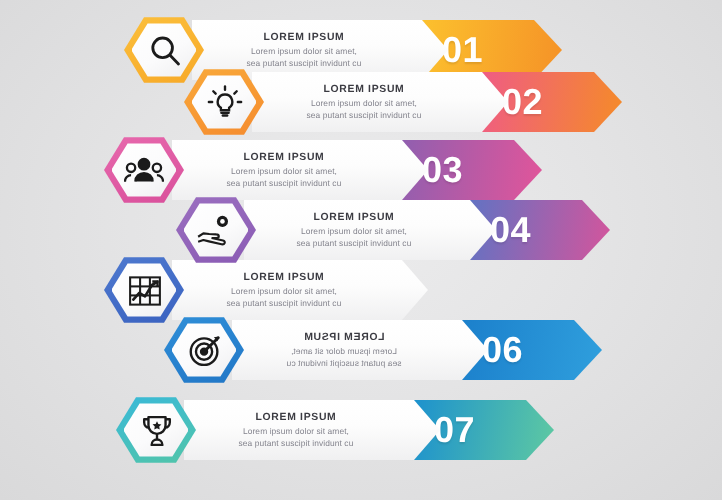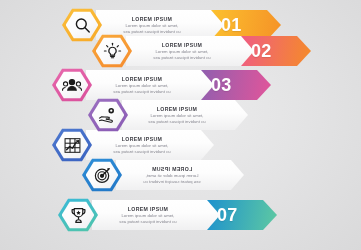--- a/index.html
+++ b/index.html
@@ -145,20 +145,23 @@
             <path d="M7.4 19.4c0-3.1 2.5-5.4 5.6-5.4s5.6 2.3 5.6 5.4" fill="#1b1b1b"></path>
             <circle cx="4.6" cy="10.6" r="2.7"></circle>
             <path d="M0.6 19.6c0-2.5 1.8-4.3 4-4.3"></path>
             <circle cx="21.4" cy="10.6" r="2.7"></circle>
             <path d="M25.4 19.6c0-2.5-1.8-4.3-4-4.3"></path>
           </svg>
         </div>
       </div>
     </div>
     <div class="row" style="left: 0px; top: 98px; width: 361px;">
+      <div class="tail" style="left: 233px; background: linear-gradient(100deg, rgb(95, 115, 196) 0%, rgb(212, 85, 156) 100%);">
+        <span>04</span>
+      </div>
       <div class="panel" style="left: 122px; width: 126px;">
         <div class="panel-txt">
           <div class="p-title">LOREM IPSUM</div>
           <div class="p-body">Lorem ipsum dolor sit amet,</div>
           <div class="p-body">sea putant suscipit invidunt cu</div>
         </div>
       </div>
       <div class="hexwrap" style="left: 88px;">
         <div class="hex" style="background: linear-gradient(160deg, rgb(155, 111, 192) 0%, rgb(138, 91, 180) 100%);">
           <div class="hex-in"></div>
@@ -194,20 +197,23 @@
             <line x1="2.6" y1="14.8" x2="21.4" y2="14.8"></line>
             <line x1="8.9" y1="3.4" x2="8.9" y2="20.6"></line>
             <line x1="15.1" y1="3.4" x2="15.1" y2="20.6"></line>
             <polyline points="4.6,17.4 8.4,13.2 12,15.4 16.4,8.2 19.8,6.2" stroke-width="1.7" stroke-linecap="round" stroke-linejoin="round"></polyline>
             <polyline points="16.6,6 19.9,6 19.9,9.1" stroke-width="1.5" fill="none"></polyline>
           </svg>
         </div>
       </div>
     </div>
     <div class="row" style="left: 0px; top: 158px; width: 361px;">
+      <div class="tail" style="left: 229px; background: linear-gradient(100deg, rgb(27, 127, 203) 0%, rgb(47, 159, 221) 100%);">
+        <span>06</span>
+      </div>
       <div class="panel" style="left: 116px; width: 128px;">
         <div class="panel-txt flip">
           <div class="p-title">LOREM IPSUM</div>
           <div class="p-body">Lorem ipsum dolor sit amet,</div>
           <div class="p-body">sea putant suscipit invidunt cu</div>
         </div>
       </div>
       <div class="hexwrap" style="left: 82px;">
         <div class="hex" style="background: linear-gradient(160deg, rgb(47, 143, 216) 0%, rgb(33, 118, 198) 100%);">
           <div class="hex-in"></div>

